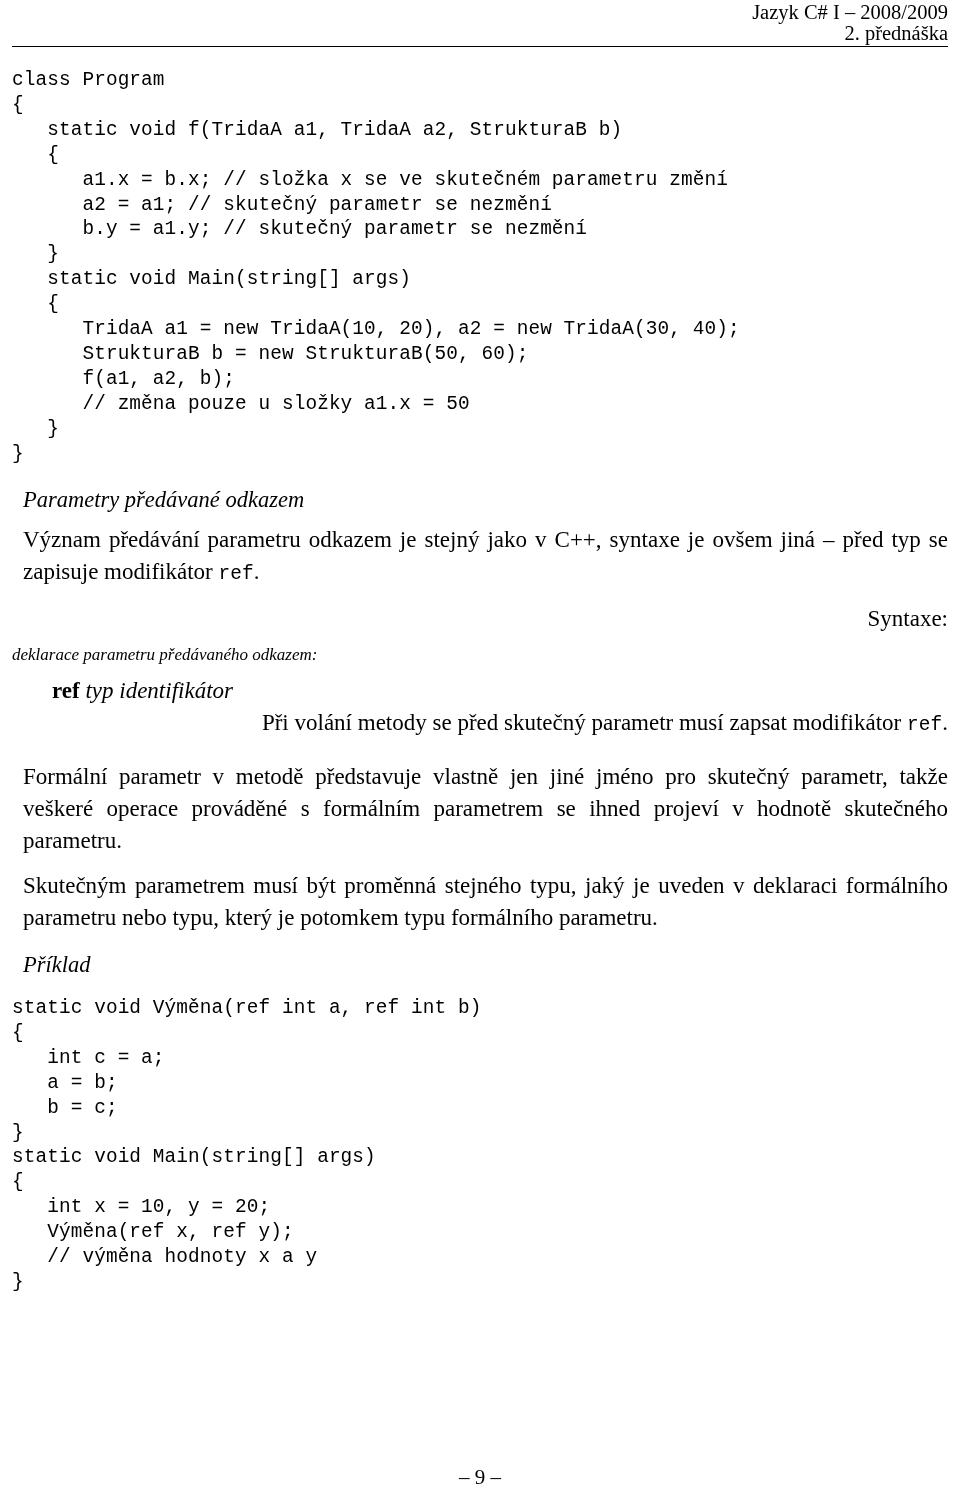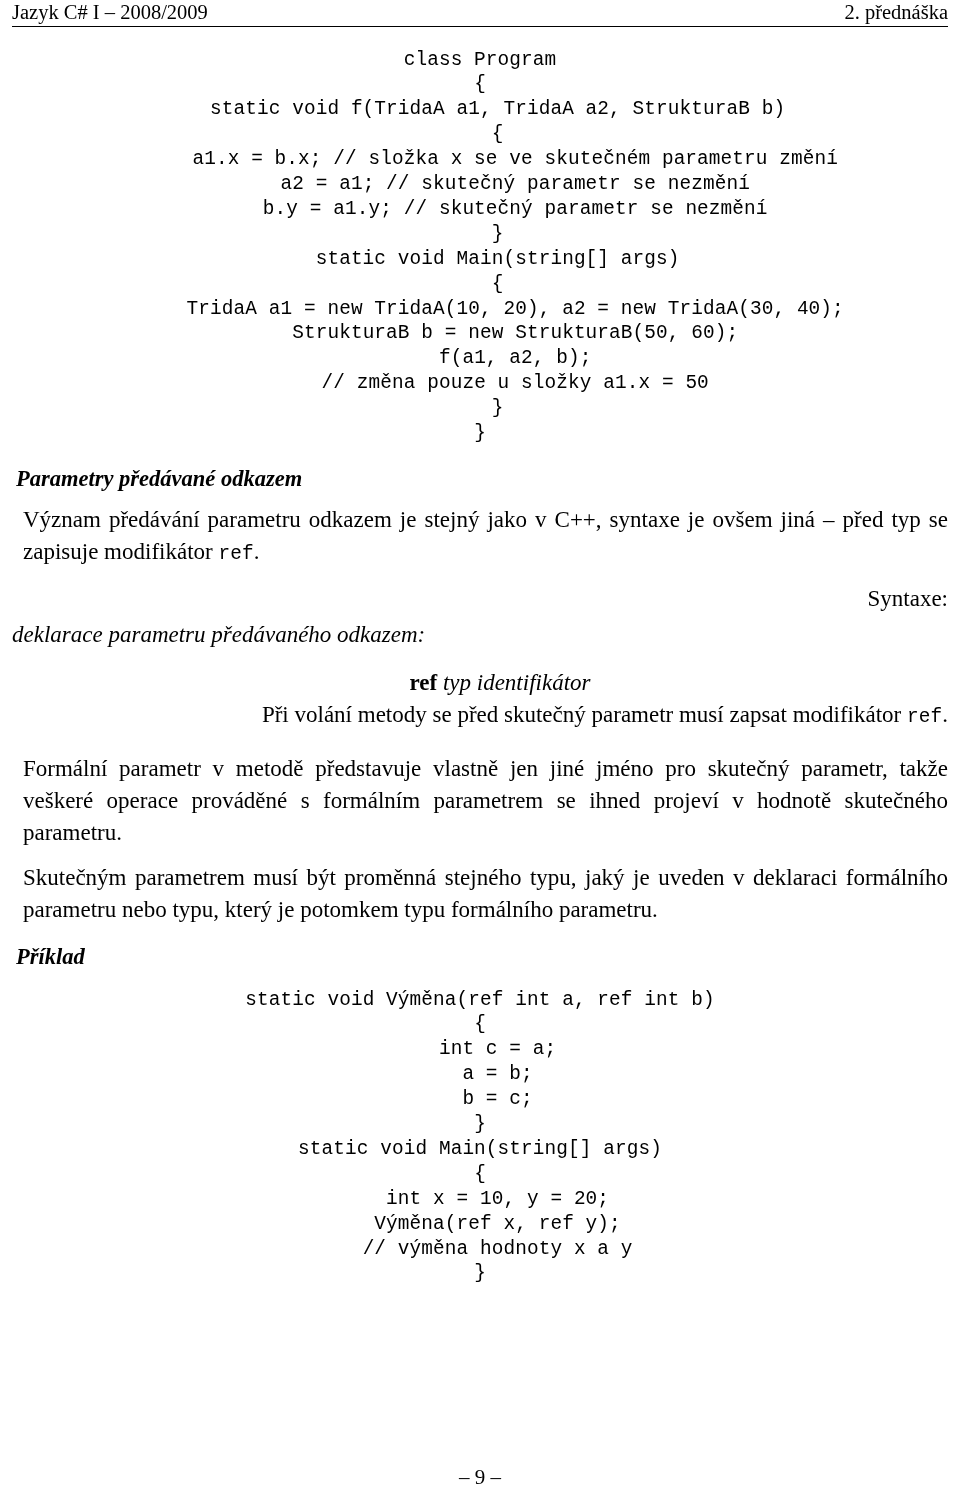--- a/index.html
+++ b/index.html
@@ -28,44 +28,44 @@
   .page-header {
     display: flex;
     justify-content: space-between;
     align-items: flex-end;
     font-size: 20.5px;
     line-height: 1.0;
     padding-top: 2px;
     padding-bottom: 3px;
     border-bottom: 1.4px solid #000;
     margin-bottom: 0;
+    flex-direction: column;
   }
   .page-header .hdr-left  { white-space: pre; }
   .page-header .hdr-right { white-space: pre; }
 
   
   .code-block {
     font-family: "Liberation Mono", "DejaVu Sans Mono", monospace;
     font-size: 19.4px;
     line-height: 24.9px;
     white-space: pre;
     letter-spacing: 0.1px;
     margin: 0;
-    text-align: center;
   }
   #code-block-1 { margin-top: 21px; }
   #code-block-2 { margin-top: 18px; }
 
   
   .sub-heading {
-    font-weight: bold;
+    font-weight: normal;
     font-style: italic;
     font-size: 22.5px;
     line-height: 1.1;
-    margin: 4px;
+    margin: 11px;
   }
   #heading-parametry { margin-top: 21px; margin-bottom: 12px; }
   #heading-priklad   { margin-top: 19px; margin-bottom: 8px; }
 
   
   p.body {
     font-size: 23px;
     line-height: 32px;
     margin: 0 0 13px 11px;
     text-align: justify;
@@ -74,30 +74,29 @@
   p.plain { text-align: right; }
 
   .mono-inline {
     font-family: "Liberation Mono", "DejaVu Sans Mono", monospace;
     font-size: 19.4px;
     letter-spacing: 0.1px;
   }
 
   .syntax-label {
     font-style: italic;
-    font-size: 23px;
+    font-size: 17px;
     line-height: 32px;
     margin: 0 0 2px 0;
   }
   .syntax-form {
     font-size: 23px;
     line-height: 32px;
-    margin: 16px 0 0 40px;
+    margin: 4px 0 0 40px;
     font-style: italic;
-    text-align: center;
   }
   .syntax-form .kw {
     font-weight: bold;
     font-style: normal;
   }
 
   #para-syntaxe { margin-bottom: 4px; }
 
   
   .page-footer {

